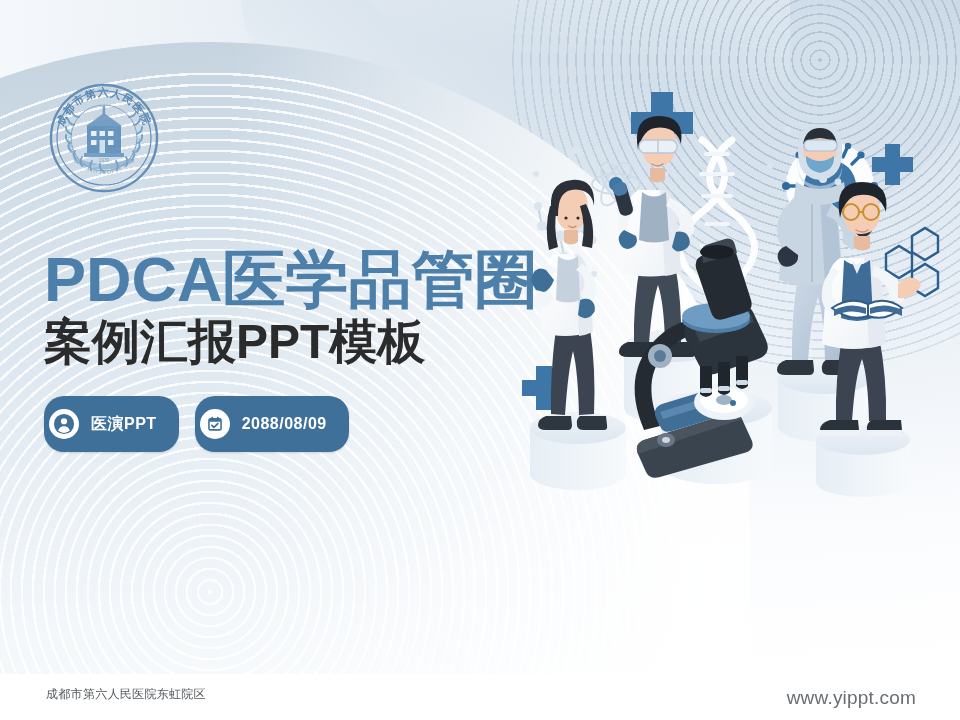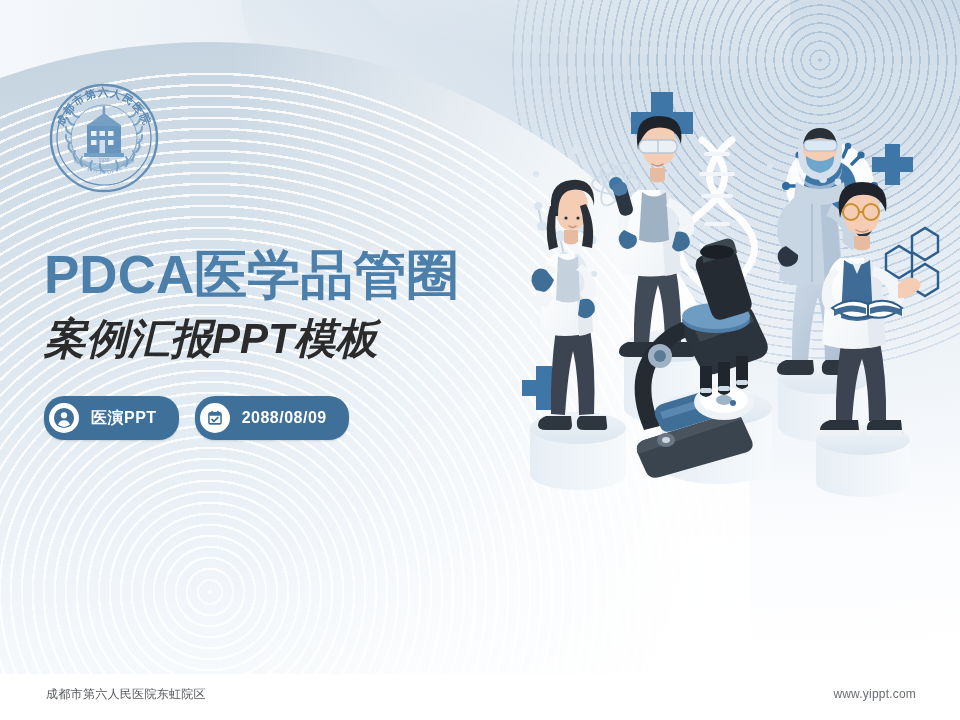--- a/index.html
+++ b/index.html
@@ -85,42 +85,41 @@
 
   
   .logo{
     position:absolute;left:48px;top:82px;width:112px;height:112px;
     opacity:.92;
   }
 
   
   .title-main{
     position:absolute;left:44px;top:248px;
-    font-size:53px;line-height:1;
+    font-size:63px;line-height:1;
     font-weight:bold;letter-spacing:0px;
     color:#4d7fab;
     white-space:nowrap;
   }
   .title-sub{
     position:absolute;left:44px;top:318px;
-    font-size:42px;line-height:1;
+    font-size:48px;line-height:1;
     font-weight:bold;letter-spacing:0px;
     color:#2b2b2b;
     white-space:nowrap;
-    font-style:italic;
   }
 
   
   .badges{
     position:absolute;left:44px;top:396px;
     display:flex;align-items:center;gap:16px;
   }
   .badge{
     display:flex;align-items:center;
-    height:44px;border-radius:20px;
+    height:56px;border-radius:20px;
     background:#3e7099;
     padding:0 22px 0 5px;
     box-shadow:0 1px 2px rgba(40,70,100,.18);
   }
   .badge-icon{
     width:30px;height:30px;border-radius:50%;
     background:#ffffff;
     display:flex;align-items:center;justify-content:center;
     margin-right:12px;flex:none;
   }
@@ -140,21 +139,21 @@
   .footer{
     position:absolute;left:0;right:0;bottom:0;height:46px;
     background:#ffffff;
   }
   .footer-left{
     position:absolute;left:46px;top:12px;
     font-size:12px;color:#55595d;letter-spacing:.3px;white-space:nowrap;
   }
   .footer-right{
     position:absolute;right:44px;top:13px;
-    font-size:12px;color:#6a6e72;letter-spacing:.2px;white-space:nowrap;
+    font-size:19px;color:#6a6e72;letter-spacing:.2px;white-space:nowrap;
   }
 </style>
 </head>
 <body>
 
 <div class="slide">
 
   <div class="bg-base"></div>
   <div class="bg-soft-left"></div>
   <div class="wave-tr"></div>

